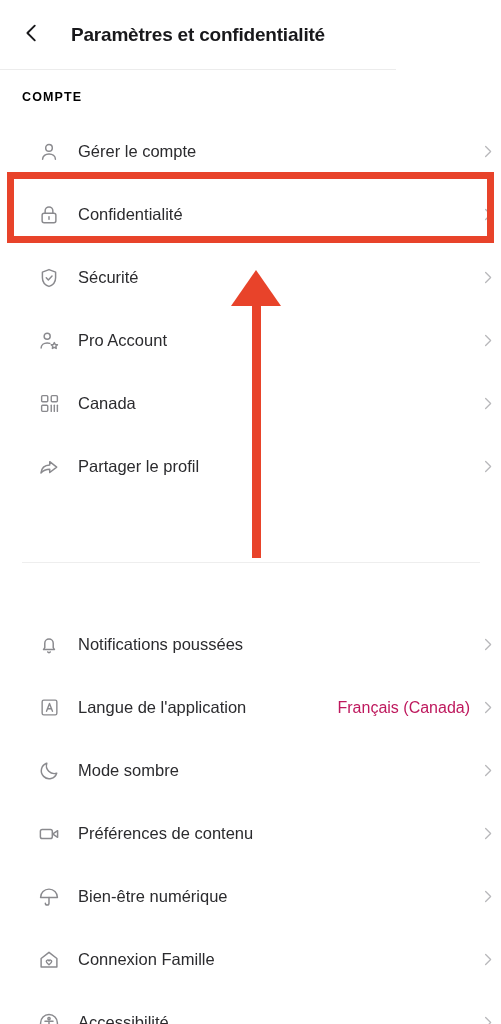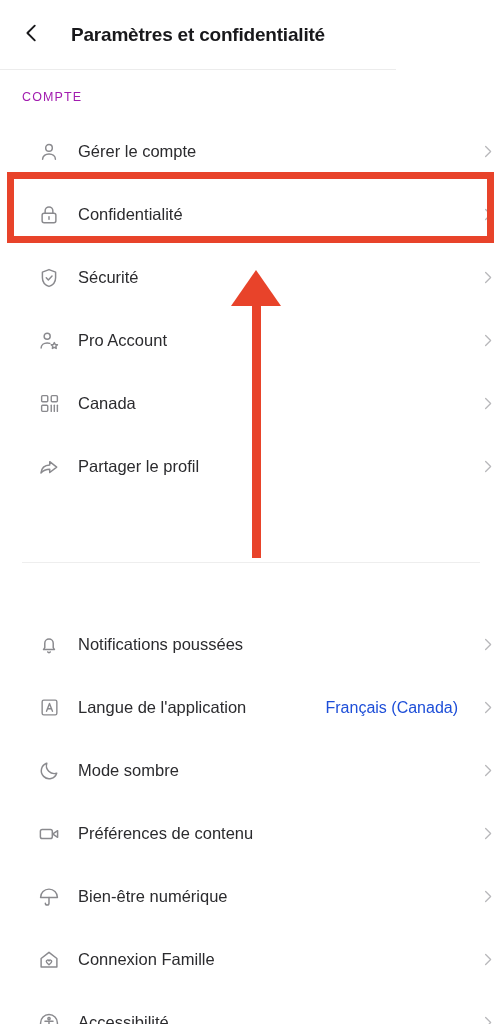--- a/index.html
+++ b/index.html
@@ -23,22 +23,23 @@
     display:flex; align-items:center; justify-content:center;
     cursor:pointer;
   }
   .header-title {
     font-size:19px; font-weight:bold; color:#18181b;
     letter-spacing:-0.2px;
   }
 
   
   .section-header {
-    font-size:12.5px; color:#a21caf; letter-spacing:1.1px;
+    font-size:12.5px; color:#000000; letter-spacing:1.1px;
     padding-left:22px;
+    font-weight:bold;
   }
   #sec1-header { position:absolute; top:90px; }
   #sec2-header { position:absolute; top:589px; }
 
   .section-divider {
     position:absolute; left:22px; width:458px; height:1px;
     background:#eeeeee; top:562px;
   }
 
   .list { position:absolute; left:0; width:501px;padding-left:12px; }
@@ -54,21 +55,21 @@
     width:34px; margin-left:20px;
     display:flex; align-items:center; justify-content:center;
     flex:0 0 auto;
   }
   .row-icon svg { display:block; }
   .row-label {
     margin-left:12px; font-size:16.5px; color:#2b2b2e;
     white-space:nowrap; flex:1 1 auto;
   }
   .row-value {
-    font-size:16px; color:#1d4ed8; margin-right:22px;
+    font-size:16px; color:#be185d; margin-right:10px;
     white-space:nowrap;
   }
   .row-chevron {
     margin-right:18px; display:flex; align-items:center;
     flex:0 0 auto;
   }
 
   
   .highlight-box {
     position:absolute; left:7px; top:172px;

